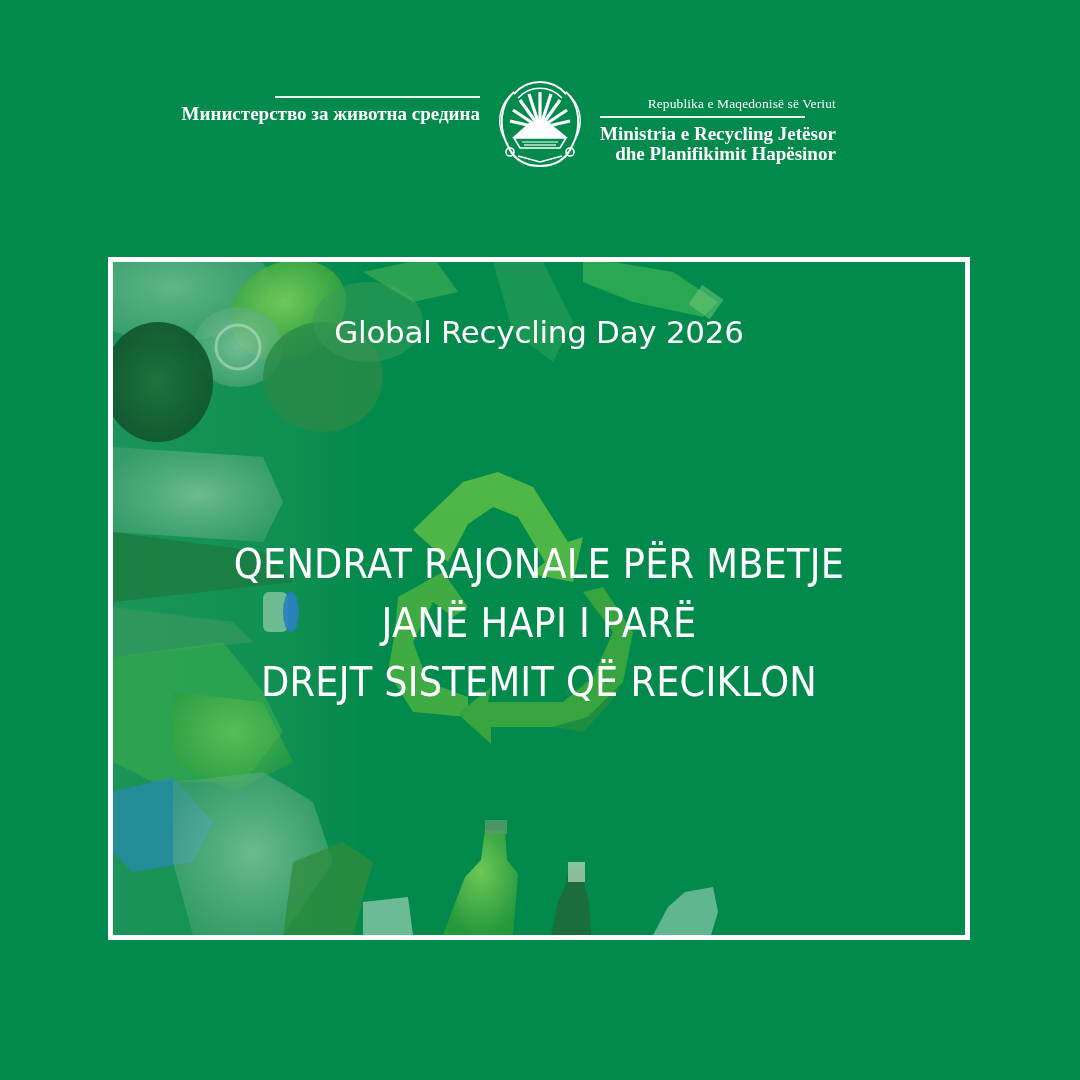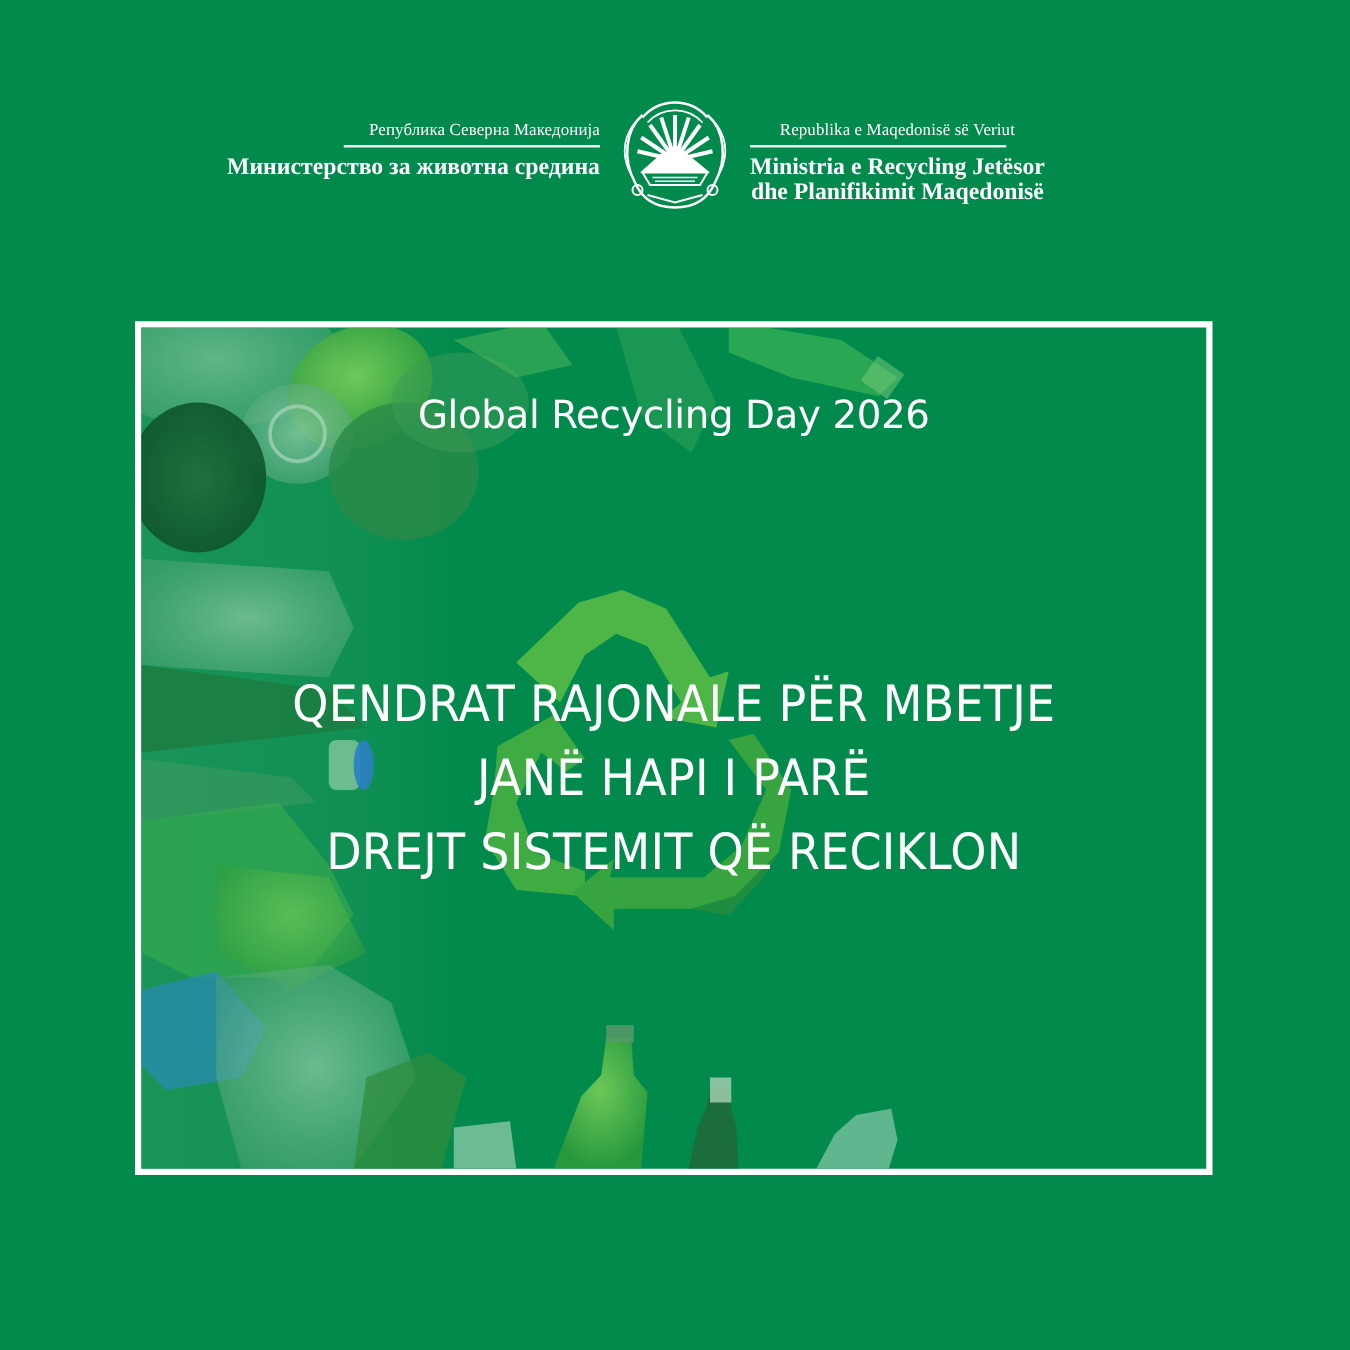--- a/index.html
+++ b/index.html
@@ -10,21 +10,21 @@
       position: relative;
     }
     
     .header {
       position: absolute; left: 0; top: 80px; width: 1080px; height: 100px;
     }
     .hdr-left {
       position: absolute; right: 600px; top: 16px; text-align: right; color: #fff;
     }
     .hdr-right {
-      position: absolute; left: 600px; top: 16px; text-align: center; color: #fff;
+      position: absolute; left: 600px; top: 16px; text-align: right; color: #fff;
     }
     .hdr-small {
       font-family: "Liberation Serif", "DejaVu Serif", serif;
       font-size: 13.5px; line-height: 16px; letter-spacing: 0.1px;
       padding-bottom: 4px;
     }
     .hdr-rule {
       height: 2px; background: #e8f5ec; width: 205px; margin-bottom: 6px;
     }
     .hdr-left .hdr-rule { margin-left: auto; }
@@ -58,21 +58,20 @@
       font-size: 40px; line-height: 59px; letter-spacing: 0.2px;
       transform: scaleX(0.92); transform-origin: center;
     }
     .headline div { white-space: nowrap; }
   </style>
 </head>
 <body>
 
 <div class="header">
   <div class="hdr-left">
-    <div class="hdr-small">Република Северна Македонија</div>
     <div class="hdr-rule"></div>
     <div class="hdr-big">Министерство за животна средина</div>
   </div>
 
   <svg class="emblem" viewBox="0 0 88 100">
     <g fill="none" stroke="#ffffff" stroke-width="2">
 
       <path d="M12 70 C2 52 4 28 18 16"></path>
       <path d="M76 70 C86 52 84 28 70 16"></path>
       <path d="M8 62 C0 46 4 30 14 20" stroke-width="1.4"></path>
@@ -104,21 +103,21 @@
     <path d="M12 70 C18 84 30 90 44 90 C58 90 70 84 76 70" fill="none" stroke="#ffffff" stroke-width="2"></path>
     <path d="M22 80 L44 86 L66 80" fill="none" stroke="#ffffff" stroke-width="1.6"></path>
     <circle cx="14" cy="76" r="4" fill="none" stroke="#ffffff" stroke-width="1.6"></circle>
     <circle cx="74" cy="76" r="4" fill="none" stroke="#ffffff" stroke-width="1.6"></circle>
   </svg>
 
   <div class="hdr-right">
     <div class="hdr-small">Republika e Maqedonisë së Veriut</div>
     <div class="hdr-rule"></div>
     <div class="hdr-big">Ministria e Recycling Jetësor</div>
-    <div class="hdr-big">dhe Planifikimit Maqedonisë</div>
+    <div class="hdr-big">dhe Planifikimit Hapësinor</div>
   </div>
 </div>
 
 <div class="frame">
   <svg class="collage" viewBox="0 0 852 673" preserveAspectRatio="none">
     <defs>
       <linearGradient id="fadeR" x1="0" x2="1" y1="0" y2="0">
         <stop offset="0" stop-color="#3fa36a" stop-opacity="0.9"></stop>
         <stop offset="0.7" stop-color="#3fa36a" stop-opacity="0.5"></stop>
         <stop offset="1" stop-color="#3fa36a" stop-opacity="0"></stop>

